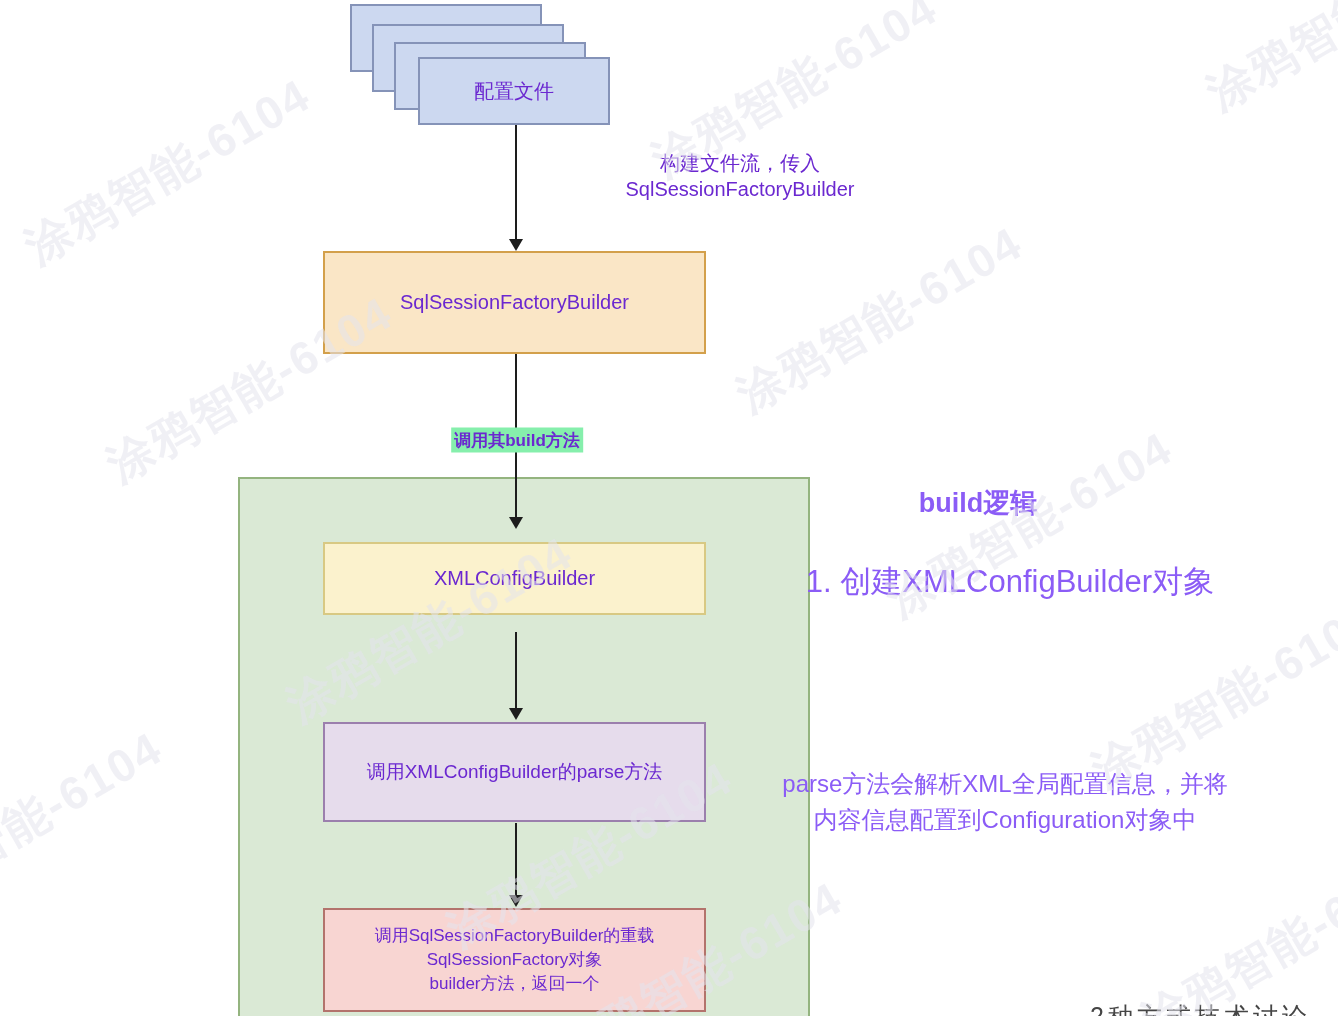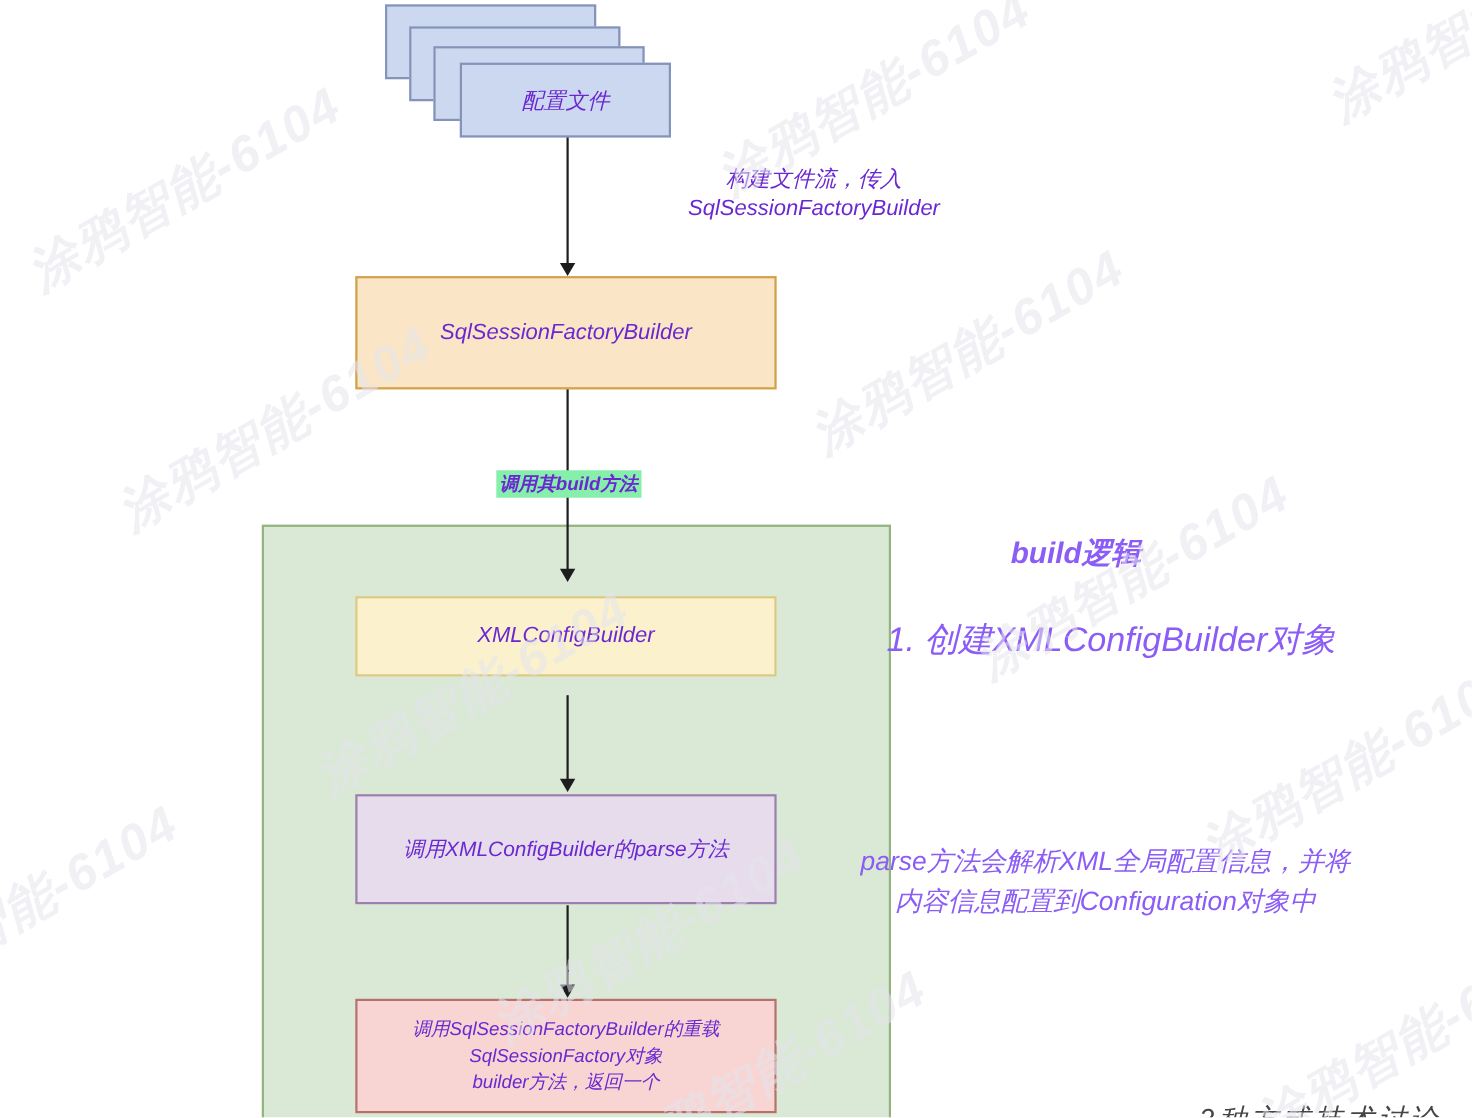--- a/index.html
+++ b/index.html
@@ -1,19 +1,18 @@
 <!DOCTYPE html>
 <html><head>
 <meta charset="utf-8">
 <style>
   html,body{margin:0;padding:0;background:#fff;}
   .page{
     position:relative;width:1338px;height:1016px;overflow:hidden;background:#ffffff;
     font-family:"Liberation Sans","DejaVu Sans",sans-serif;
-    font-style:italic;
   }
   
   .green-container{
     position:absolute;left:238px;top:477px;width:572px;height:580px;
     background:#dae9d5;border:2px solid #94b47f;box-sizing:border-box;
   }
   
   .node{
     position:absolute;box-sizing:border-box;display:flex;align-items:center;justify-content:center;
     text-align:center;color:#6b28d0;

